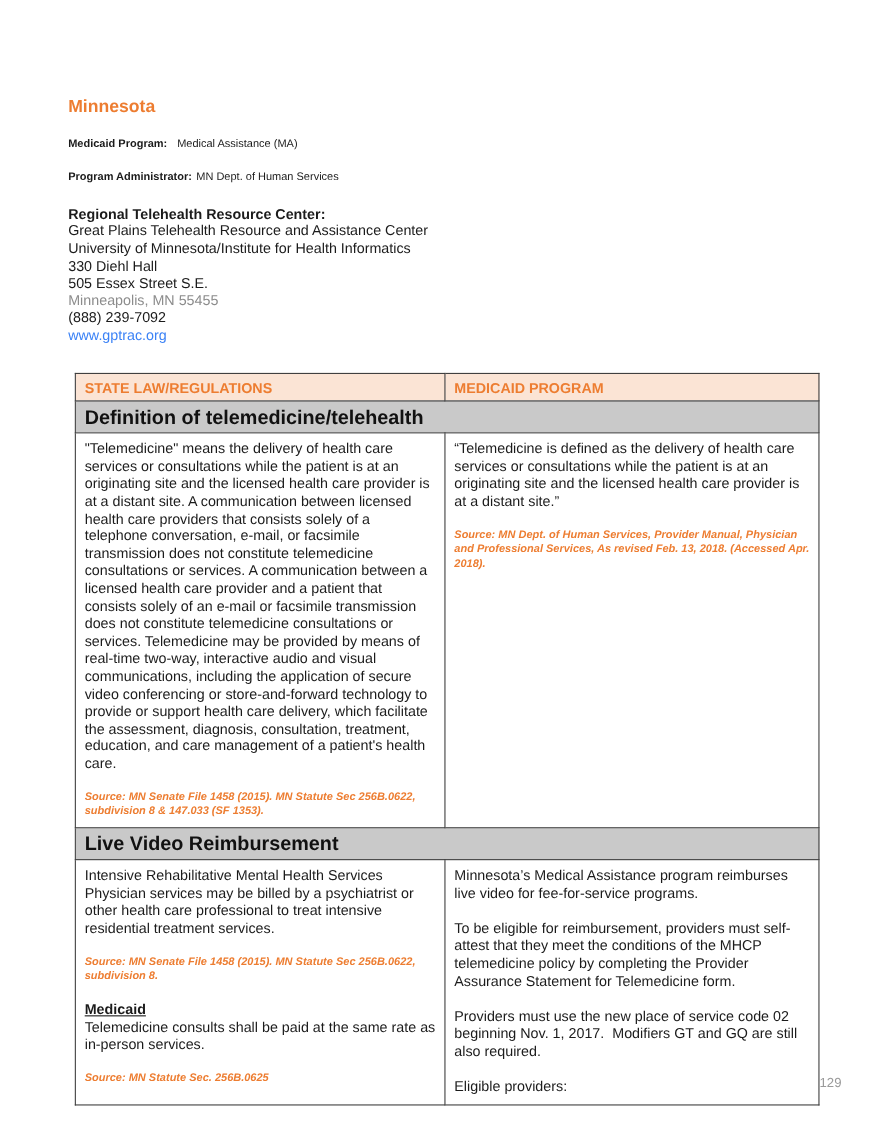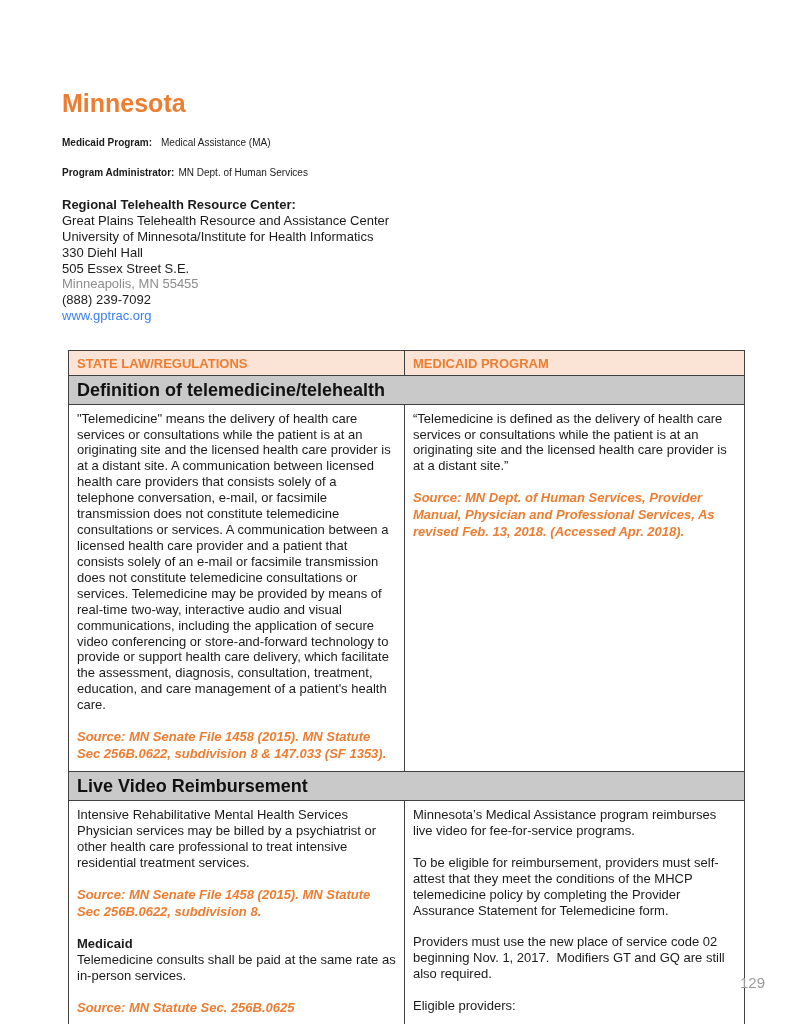--- a/index.html
+++ b/index.html
@@ -10,21 +10,21 @@
     height: 1024px;
     background: #ffffff;
     font-family: "Liberation Sans", "DejaVu Sans", sans-serif;
     color: #1b1b1b;
     overflow: hidden;
   }
   .content { padding: 88px 47px 0 62px; }
 
   .title {
     margin: 0 0 19px 0;
-    font-size: 25px;
+    font-size: 16px;
     font-weight: bold;
     color: #ED7D31;
     line-height: 1.2;
   }
   .meta-line { margin: 0 0 18px 0; font-size: 10px; line-height: 1.22; }
   .meta-label { font-weight: bold; }
   .meta-gap { display: inline-block; width: 9px; }
   .meta-gap-sm { display: inline-block; width: 4px; }
 
   .rtrc { font-size: 13px; line-height: 1.215; margin: 0 0 0 0; }
@@ -72,44 +72,45 @@
   }
   tr.body.row1 td { height: 315px; }
   tr.body.row2 td { height: 211px; }
 
   .cell p { margin: 0 0 16px 0; white-space: pre-wrap; }
   .cell p:last-child { margin-bottom: 0; }
   .cell .source {
     color: #ED7D31;
     font-weight: bold;
     font-style: italic;
-    font-size: 13px;
+    font-size: 10px;
     line-height: 1.3;
   }
   .cell .subhead {
     font-weight: bold;
+    text-decoration: underline;
     margin: 0;
   }
   .cell .tight { margin-bottom: 16px; }
   .cell .no-gap { margin-bottom: 0; }
 
   .footer {
     position: absolute;
     left: 140px;
     right: 0;
     bottom: 27px;
     text-align: center;
     font-size: 11.5px;
     color: #6E7B8A;
   }
   .page-number {
     position: absolute;
     right: 26px;
     bottom: 33px;
-    font-size: 15px;
+    font-size: 12px;
     color: #9a9a9a;
   }
 </style>
 </head>
 <body>
 
 <div class="page">
   <div class="content">
 
     <h1 class="title">Minnesota</h1>

